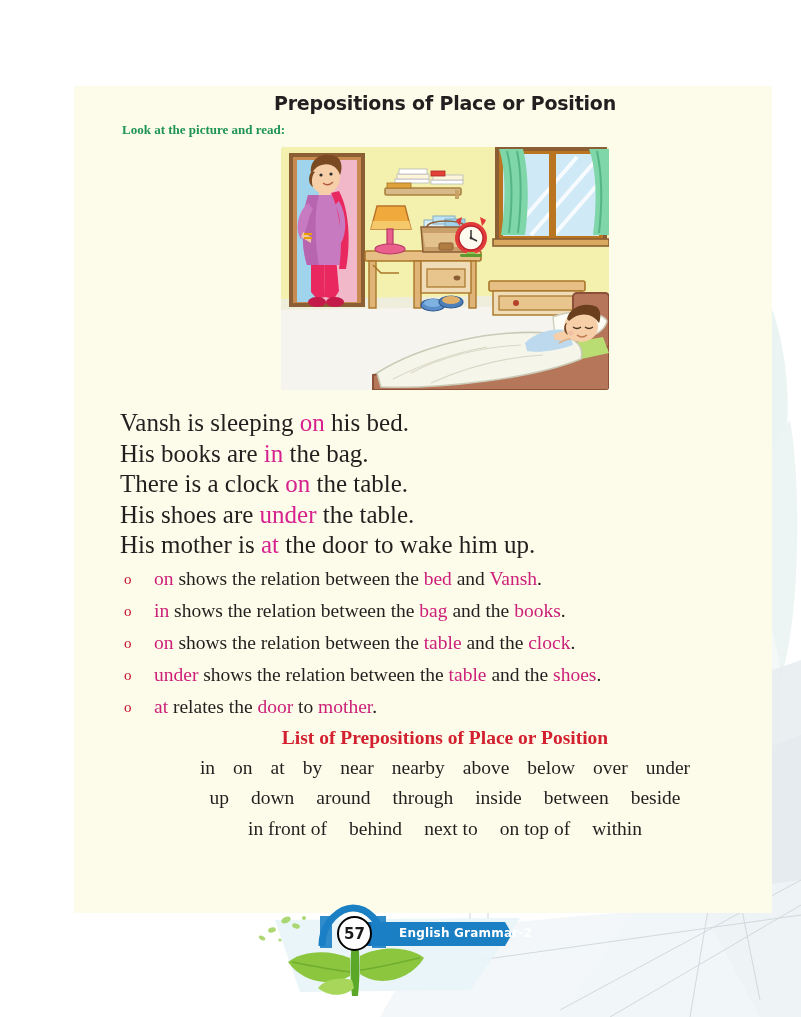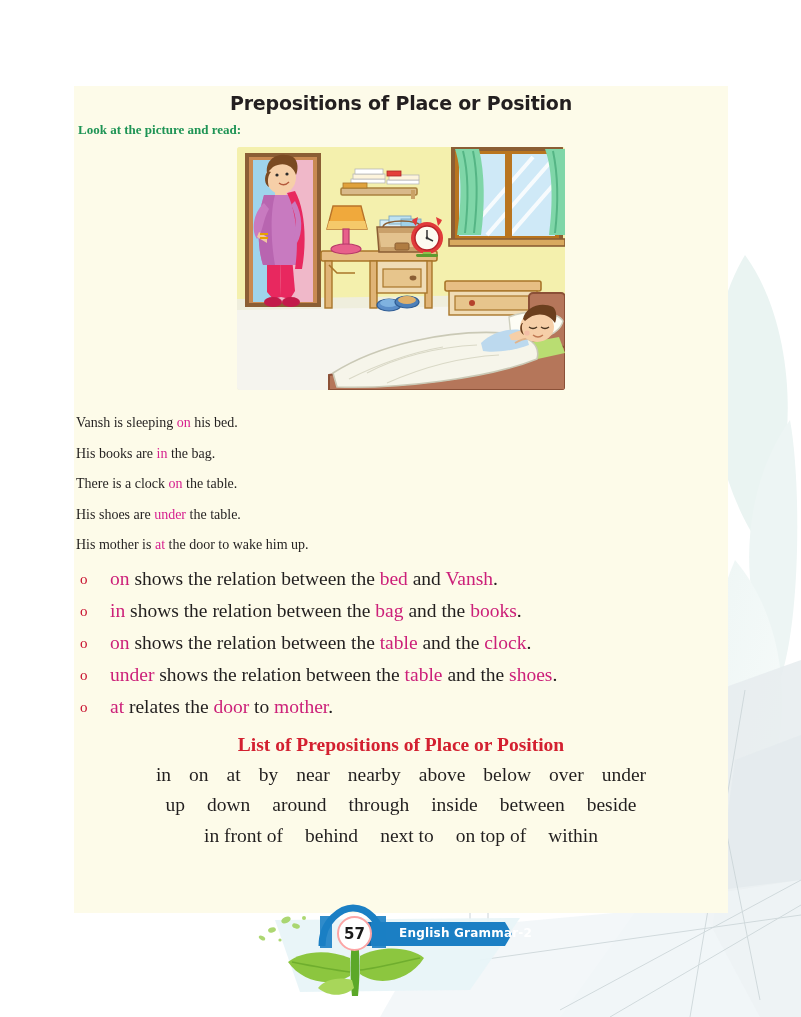--- a/index.html
+++ b/index.html
@@ -25,20 +25,21 @@
 
   
   #content-panel {
     position: absolute;
     left: 74px;
     top: 86px;
     width: 654px;
     height: 827px;
     background: #fdfbe9;
     z-index: 2;
+    padding-left: 44px;
   }
 
   
   .page-title {
     margin: 0;
     padding: 6px 0 0 0;
     text-align: center;
     font-family: "DejaVu Sans", sans-serif;
     font-weight: 700;
     font-size: 19px;
@@ -65,21 +66,21 @@
     display: block;
     width: 328px;
     height: 243px;
     border-radius: 3px;
   }
 
   
   .sentences {
     margin: 18px 0 0 0;
     padding: 0 0 0 2px;
-    font-size: 14px;
+    font-size: 25px;
     line-height: 30.6px;
     color: #221f1f;
   }
   .sentences .line { white-space: nowrap; }
 
   .prep { color: #d6218f; }
   .prep-d { color: #cc2079; }
 
   
   ul.rel-list {
@@ -107,21 +108,21 @@
   .closing {
     margin: 1px 0 0 0;
     padding: 0 0 0 2px;
     font-size: 19.5px;
     line-height: 30px;
     color: #221f1f;
   }
 
   
   .list-heading {
-    margin: 11px 0 0 0;
+    margin: 4px 0 0 0;
     text-align: center;
     font-family: "Liberation Serif", serif;
     font-weight: bold;
     font-size: 19.5px;
     color: #d32030;
   }
   .prep-rows {
     margin: 4px 0 0 0;
     font-size: 19.5px;
     line-height: 30.5px;
@@ -149,21 +150,21 @@
     z-index: 3;
   }
   #page-number {
     position: absolute;
     left: 337px;
     top: 916px;
     width: 31px;
     height: 31px;
     border-radius: 50%;
     background: #ffffff;
-    border: 2px solid #fca5a5;
+    border: 2px solid #000000;
     display: flex;
     align-items: center;
     justify-content: center;
     font-family: "DejaVu Sans", sans-serif;
     font-weight: bold;
     font-size: 15px;
     color: #1a1a1a;
     z-index: 6;
   }
   #banner-label {

